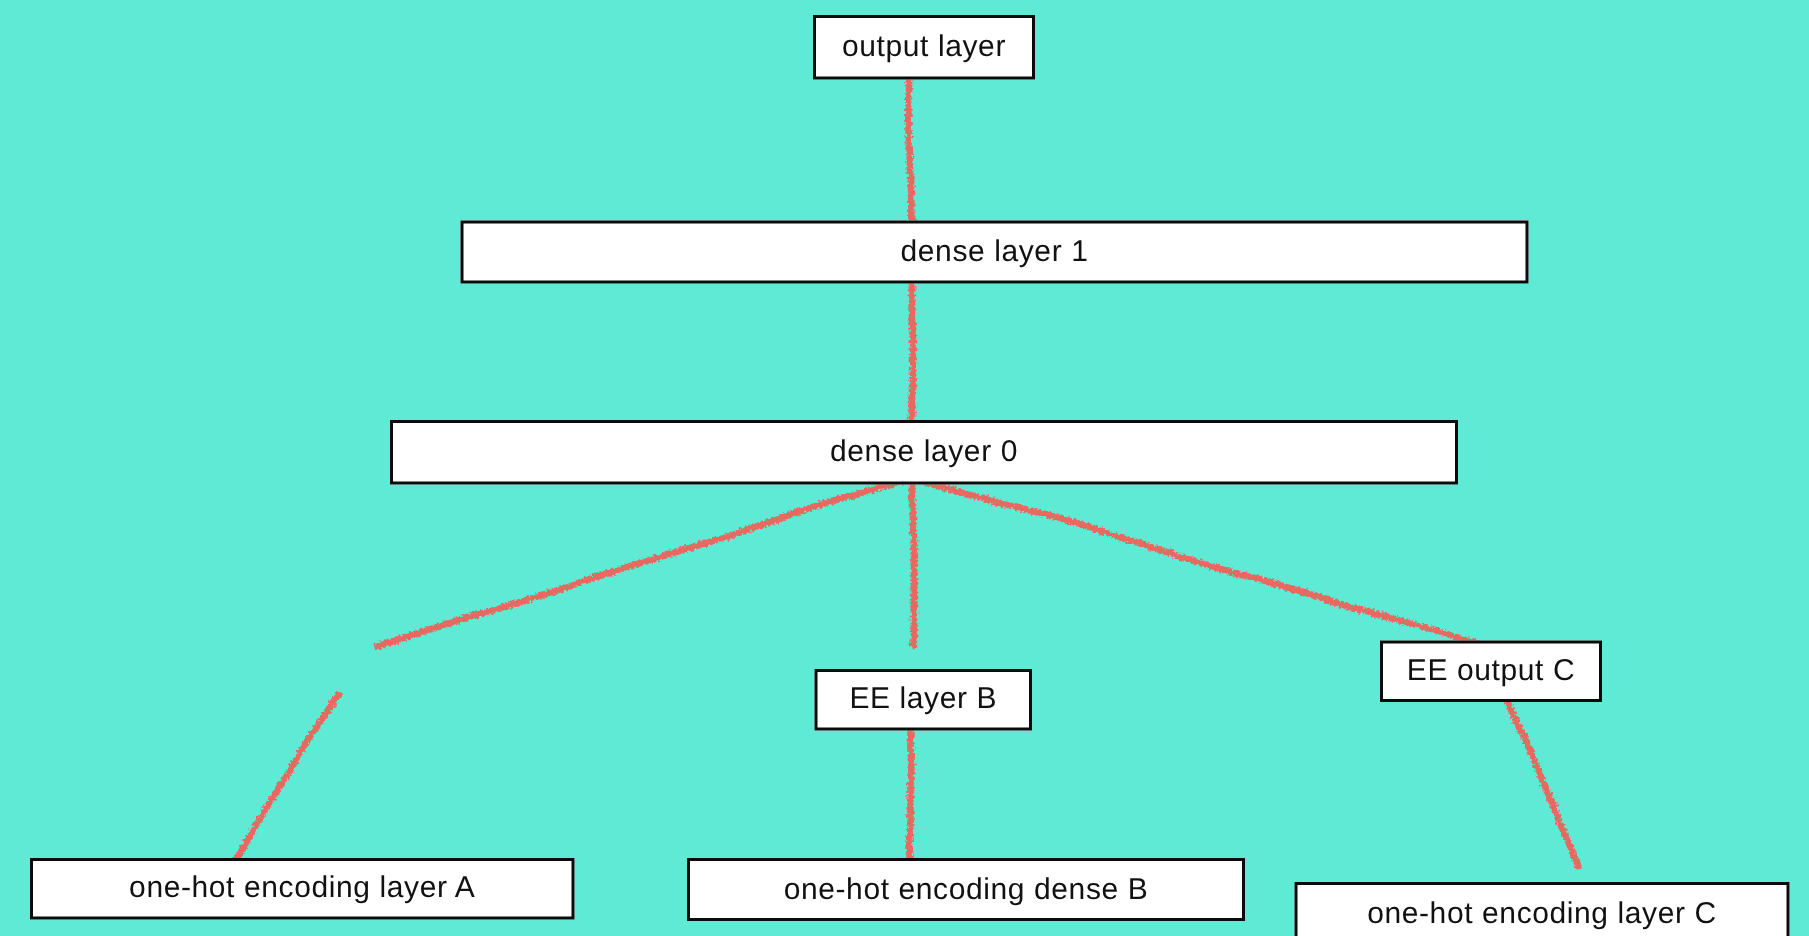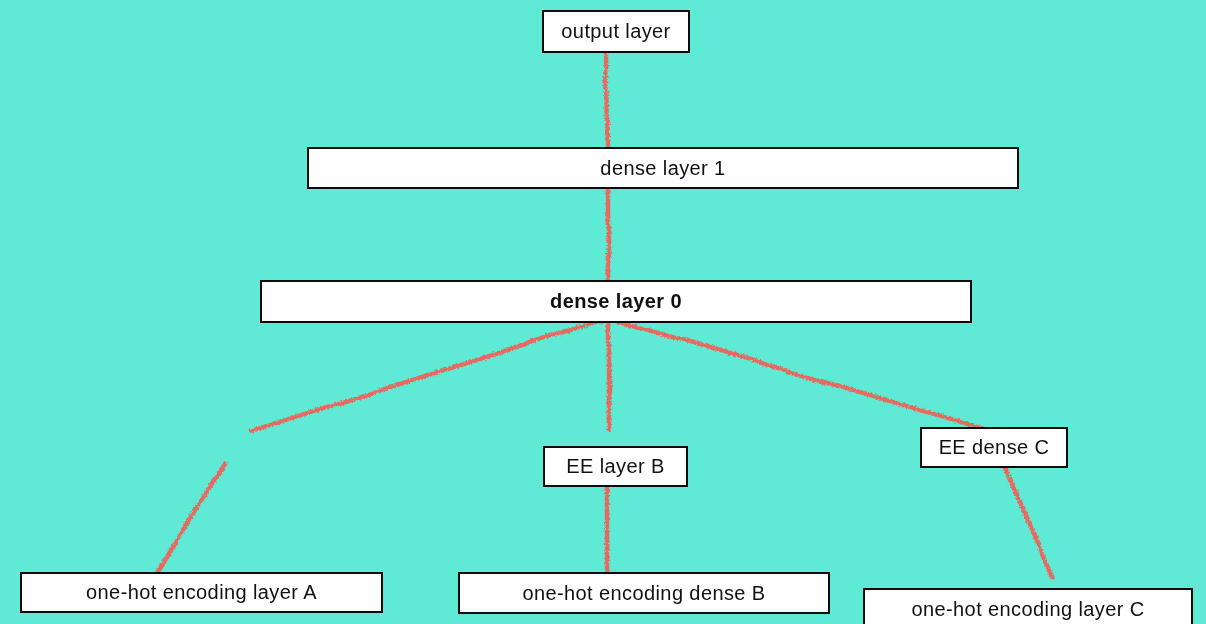--- a/index.html
+++ b/index.html
@@ -31,21 +31,21 @@
     display: flex;
     align-items: center;
     justify-content: center;
     font-size: 20px;
     letter-spacing: 0.4px;
     color: #111111;
     white-space: nowrap;
   }
   .node-output  { left: 542px; top: 10px;  width: 148px; height: 43px; }
   .node-dense1  { left: 260px; top: 147px; width: 712px; height: 42px; margin-left: 47px; }
-  .node-dense0  { left: 260px; top: 280px; width: 712px; height: 43px; font-weight: bold; }
+  .node-dense0  { left: 260px; top: 280px; width: 712px; height: 43px; }
   .node-eeA     { left: 165px; top: 427px; width: 147px; height: 41px; }
   .node-eeB     { left: 543px; top: 427px; width: 145px; height: 41px; margin-top: 19px; }
   .node-eeC     { left: 920px; top: 427px; width: 148px; height: 41px; }
   .node-onehotA { left: 20px;  top: 572px; width: 363px; height: 41px; }
   .node-onehotB { left: 458px; top: 572px; width: 372px; height: 42px; }
   .node-onehotC { left: 863px; top: 572px; width: 330px; height: 42px; margin-top: 16px; }
 </style>
 </head>
 <body>
 
@@ -83,21 +83,21 @@
   <div class="node node-dense0">
     <span>dense layer 0</span>
   </div>
 
 
   <div class="node node-eeB">
     <span>EE layer B</span>
   </div>
 
   <div class="node node-eeC">
-    <span>EE dense C</span>
+    <span>EE output C</span>
   </div>
 
   <div class="node node-onehotA">
     <span>one-hot encoding layer A</span>
   </div>
 
   <div class="node node-onehotB">
     <span>one-hot encoding dense B</span>
   </div>
 

